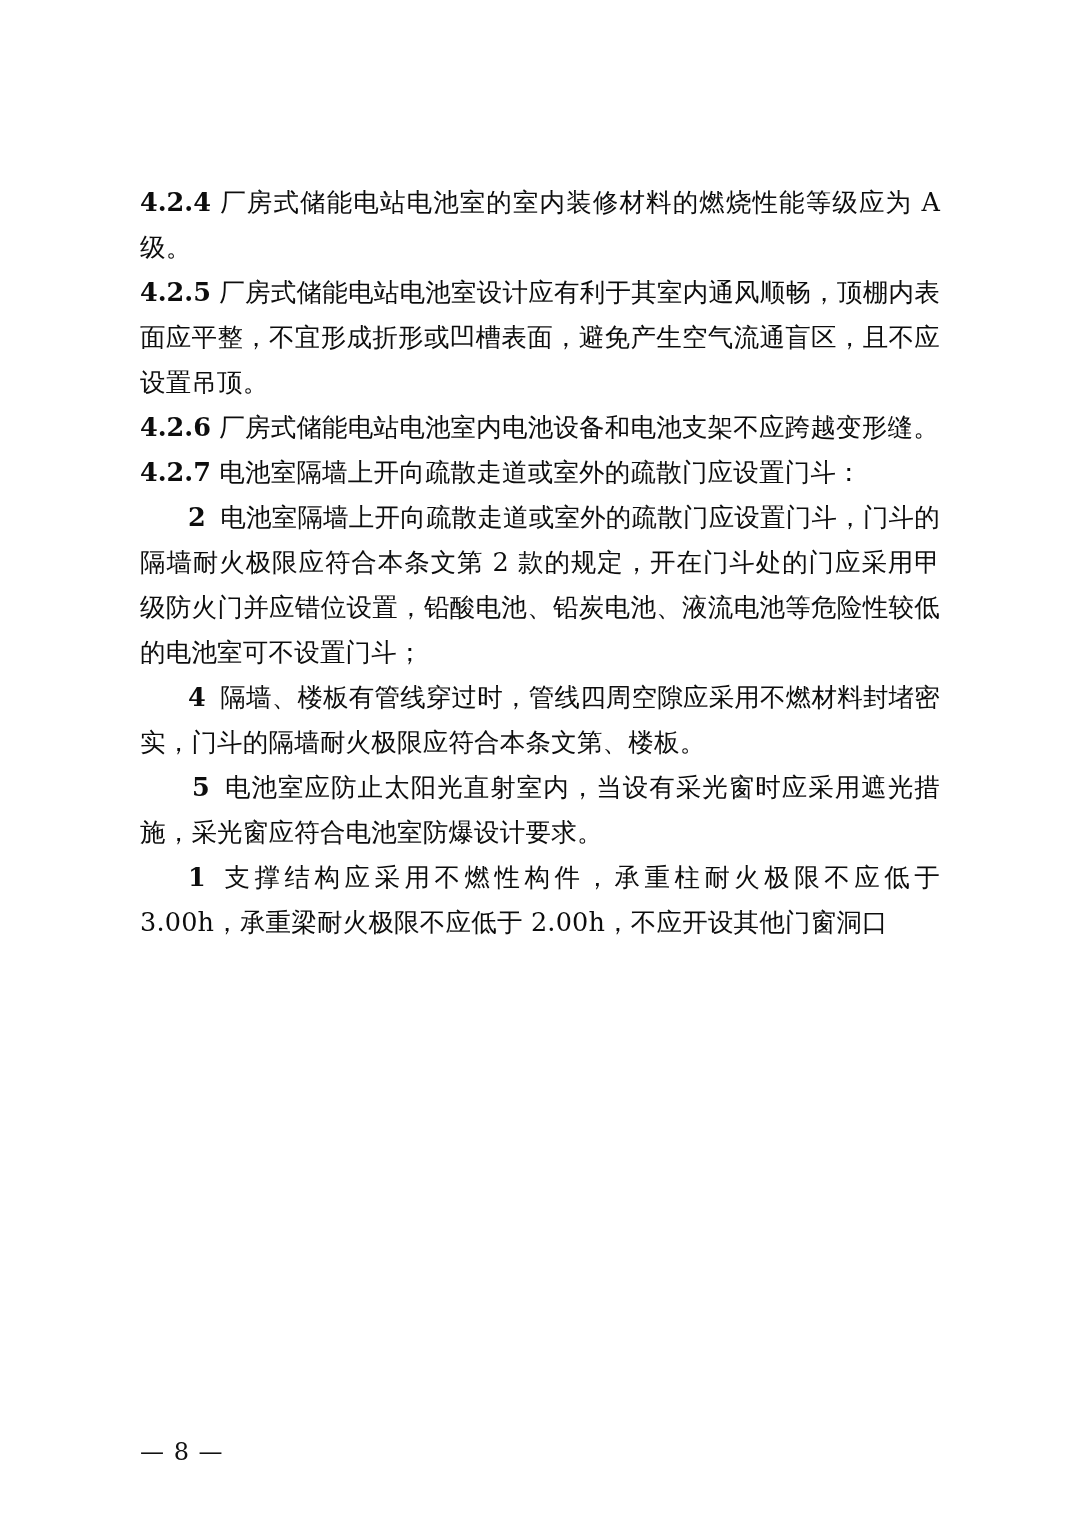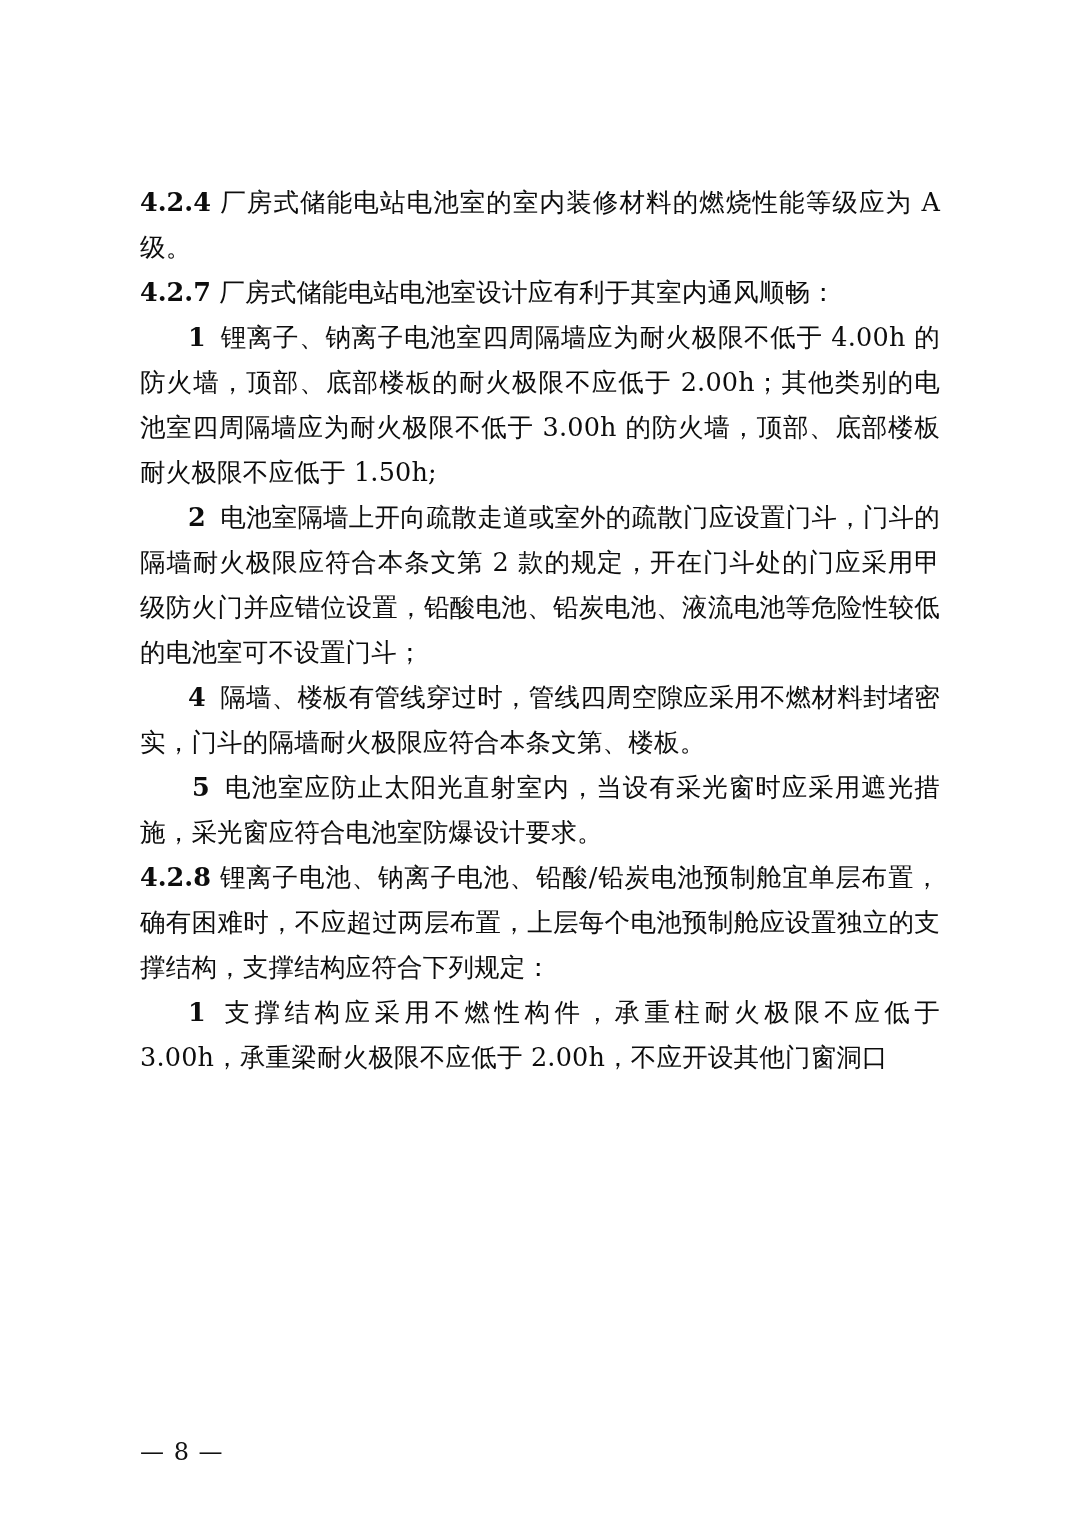--- a/index.html
+++ b/index.html
@@ -64,52 +64,52 @@
 <body>
 
 <div class="page">
   <div class="content">
 
     <p class="clause">
       <span class="num">4.2.4</span>
       <span>厂房式储能电站电池室的室内装修材料的燃烧性能等级应为 A 级。</span>
     </p>
 
+    <p class="clause">
+      <span class="num">4.2.5</span>
+      <span>厂房式储能电站电池室设计应有利于其室内通风顺畅，顶棚内表面应平整，不宜形成折形或凹槽表面，避免产生空气流通盲区，且不应设置吊顶。</span>
+    </p>
 
+    <p class="clause">
+      <span class="num">4.2.6</span>
+      <span>厂房式储能电站电池室内电池设备和电池支架不应跨越变形缝。</span>
+    </p>
 
     <p class="clause">
       <span class="num">4.2.7</span>
-      <span>厂房式储能电站电池室设计应有利于其室内通风顺畅：</span>
+      <span>电池室隔墙上开向疏散走道或室外的疏散门应设置门斗：</span>
     </p>
 
-    <p class="item">
-      <span class="item-num">1</span>
-      <span>锂离子、钠离子电池室四周隔墙应为耐火极限不低于 4.00h 的防火墙，顶部、底部楼板的耐火极限不应低于 2.00h；其他类别的电池室四周隔墙应为耐火极限不低于 3.00h 的防火墙，顶部、底部楼板耐火极限不应低于 1.50h;</span>
-    </p>
 
     <p class="item">
       <span class="item-num">2</span>
       <span>电池室隔墙上开向疏散走道或室外的疏散门应设置门斗，门斗的隔墙耐火极限应符合本条文第 2 款的规定，开在门斗处的门应采用甲级防火门并应错位设置，铅酸电池、铅炭电池、液流电池等危险性较低的电池室可不设置门斗；</span>
     </p>
 
 
     <p class="item">
       <span class="item-num">4</span>
       <span>隔墙、楼板有管线穿过时，管线四周空隙应采用不燃材料封堵密实，门斗的隔墙耐火极限应符合本条文第、楼板。</span>
     </p>
 
     <p class="item-tight">
       <span class="item-num">5</span>
       <span>电池室应防止太阳光直射室内，当设有采光窗时应采用遮光措施，采光窗应符合电池室防爆设计要求。</span>
     </p>
 
-    <p class="clause">
-      <span class="num">4.2.8</span>
-      <span>锂离子电池、钠离子电池、铅酸/铅炭电池预制舱宜单层布置，确有困难时，不应超过两层布置，上层每个电池预制舱应设置独立的支撑结构，支撑结构应符合下列规定：</span>
-    </p>
 
     <p class="item">
       <span class="item-num">1</span>
       <span>支撑结构应采用不燃性构件，承重柱耐火极限不应低于 3.00h，承重梁耐火极限不应低于 2.00h，不应开设其他门窗洞口</span>
     </p>
 
   </div>
 
   <div class="footer">— 8 —</div>
 </div>

